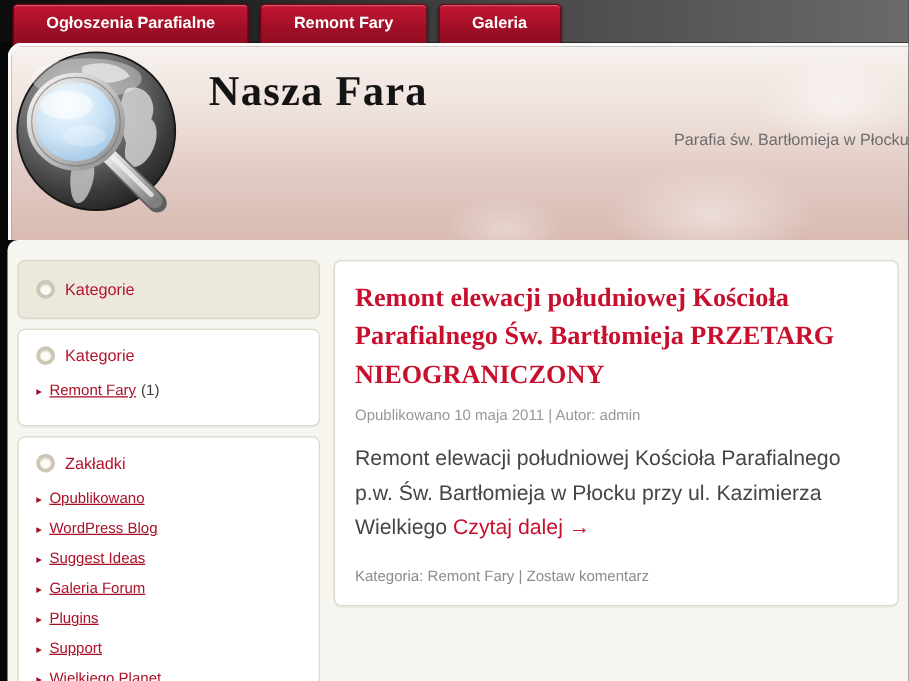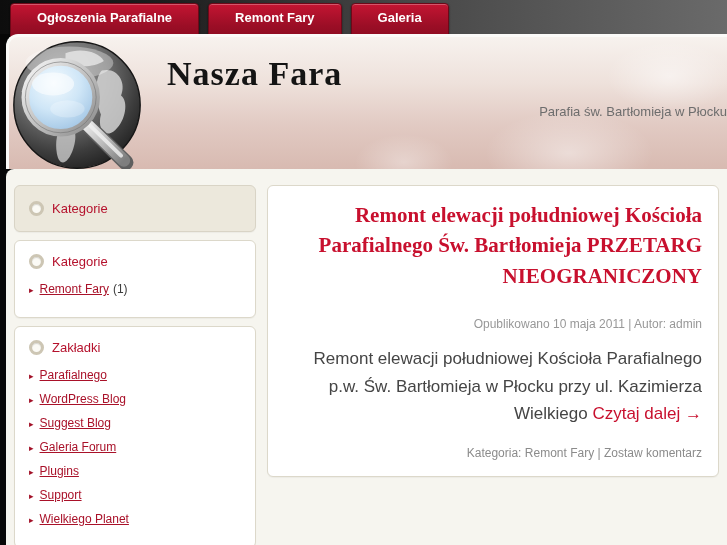--- a/index.html
+++ b/index.html
@@ -19,21 +19,21 @@
     background:linear-gradient(#c41532,#9b0e26 60%,#8a0b20);
     border:1px solid #6e0818;border-radius:4px;
     box-shadow:inset 0 1px 0 rgba(255,255,255,.28), 0 1px 2px rgba(0,0,0,.6);
     color:#fff;font-size:13px;font-weight:bold;text-decoration:none;cursor:pointer;
     white-space:nowrap;box-sizing:border-box;
   }
   
   .site{margin-left:6px;width:721px;}
   
   .header{
-    height:135px;box-sizing:border-box;position:relative;overflow:hidden;
+    height:158px;box-sizing:border-box;position:relative;overflow:hidden;
     border:3px solid #fbfaf8;border-bottom:none;border-right:none;
     border-radius:12px 0 0 0;
     background:
       radial-gradient(120px 60px at 78% 88%, rgba(255,255,255,.45), rgba(255,255,255,0) 70%),
       radial-gradient(90px 50px at 92% 30%, rgba(255,255,255,.5), rgba(255,255,255,0) 70%),
       radial-gradient(70px 40px at 55% 95%, rgba(255,255,255,.35), rgba(255,255,255,0) 70%),
       linear-gradient(180deg,#f7f2ee 0%,#eee1db 35%,#e2cbc4 65%,#d8bab1 100%);
   }
   .logo{position:absolute;left:1px;top:1px;width:134px;height:134px;}
   .header-text{margin-left:158px;padding-top:18px;}
@@ -63,30 +63,30 @@
     width:9px;height:9px;border-radius:50%;flex:none;
     background:#fbfaf5;border:3px solid #cdc6b4;
     box-shadow:inset 0 1px 1px rgba(0,0,0,.15);
   }
   .widget-list{list-style:none;margin:12px 0 0 0;padding:0;}
   .widget-list li{margin:0 0 6px 0;font-size:12px;line-height:17px;display:flex;align-items:baseline;}
   .arrow-bullet{color:#a21027;font-size:9px;margin-right:6px;flex:none;}
   a.red-link{color:#a91129;text-decoration:underline;cursor:pointer;}
   .count{color:#3c3c3c;margin-left:4px;}
   
-  .main{flex:1;min-width:0;text-align:right;}
+  .main{flex:1;min-width:0;}
   .post-box{
     box-sizing:border-box;background:#fff;border:1px solid #dcd8ca;border-radius:6px;
     padding:14px 16px 16px 16px;box-shadow:0 1px 1px rgba(0,0,0,.04);
   }
   .post-title{
     font-family:"Liberation Serif", serif;font-weight:bold;
     color:#c8102e;font-size:21px;line-height:1.45;margin:0;max-width:435px;
   }
-  .post-meta{color:#989898;font-size:12px;margin-top:26px;}
+  .post-meta{color:#989898;font-size:12px;margin-top:11px;}
   .post-excerpt{color:#454545;font-size:17px;line-height:1.6;margin-top:14px;max-width:450px;}
   .read-more{color:#c8102e;text-decoration:none;cursor:pointer;}
   .post-footmeta{color:#8b8b8b;font-size:12px;margin-top:19px;}
   .post-footmeta a{color:#8b8b8b;text-decoration:none;cursor:pointer;}
 </style>
 </head>
 <body>
 
 <div class="topnav">
   <a class="nav-btn">Ogłoszenia Parafialne</a>
@@ -172,29 +172,29 @@
       </div>
 
       <div class="box">
         <div class="widget-title">
           <span class="ring-icon"></span>
           <span>Zakładki</span>
         </div>
         <ul class="widget-list">
           <li>
               <span class="arrow-bullet">▸</span>
-              <a class="red-link">Parafialnego</a>
+              <a class="red-link">Opublikowano</a>
             </li>
           <li>
               <span class="arrow-bullet">▸</span>
               <a class="red-link">WordPress Blog</a>
             </li>
           <li>
               <span class="arrow-bullet">▸</span>
-              <a class="red-link">Suggest Blog</a>
+              <a class="red-link">Suggest Ideas</a>
             </li>
           <li>
               <span class="arrow-bullet">▸</span>
               <a class="red-link">Galeria Forum</a>
             </li>
           <li>
               <span class="arrow-bullet">▸</span>
               <a class="red-link">Plugins</a>
             </li>
           <li>

